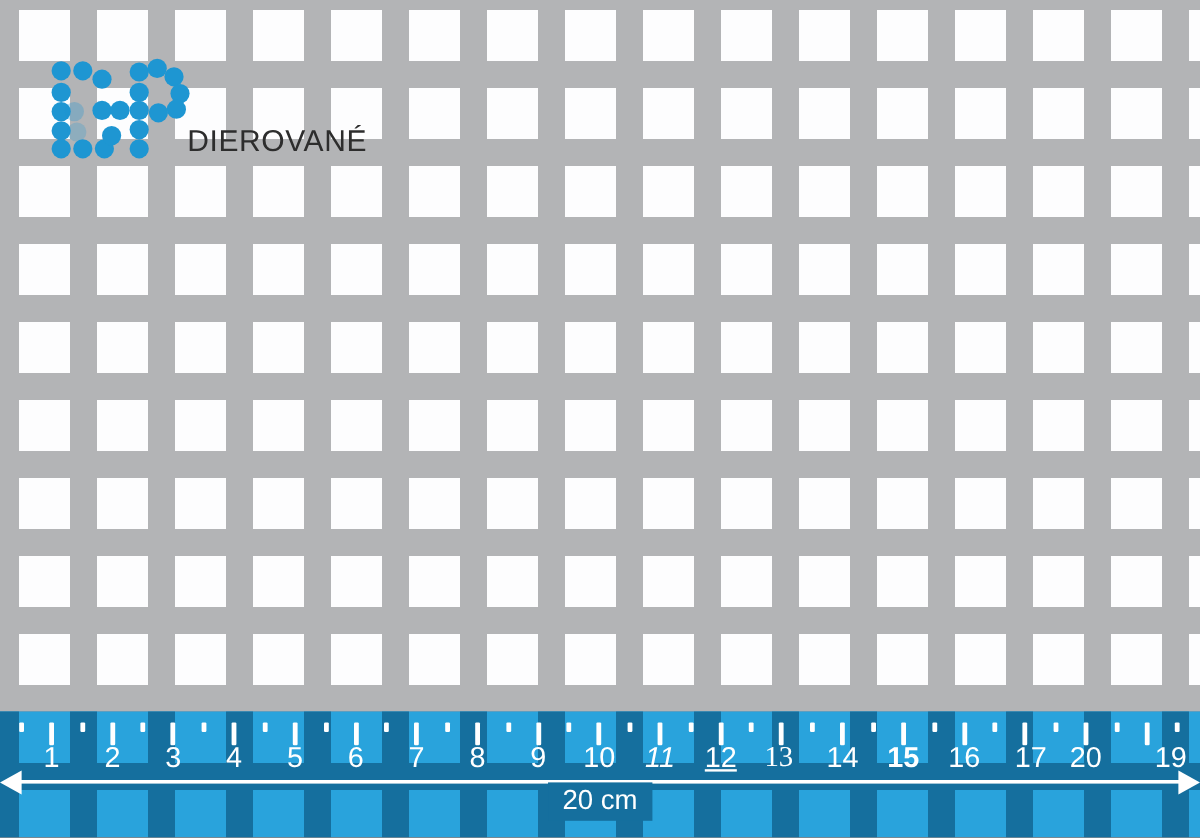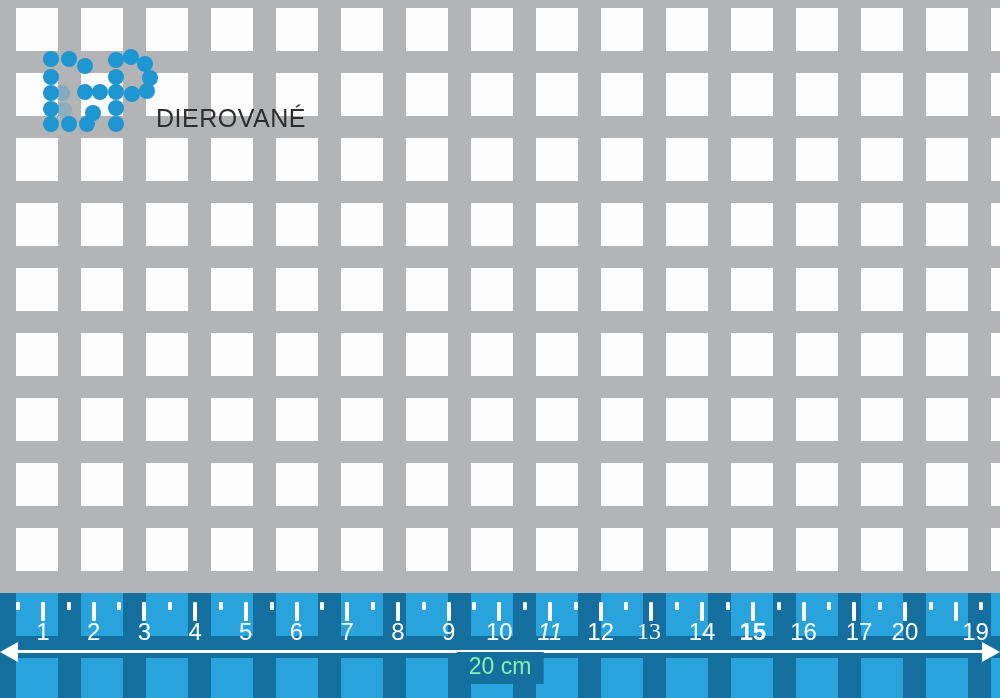--- a/index.html
+++ b/index.html
@@ -30,21 +30,21 @@
   .tick{position:absolute;top:9px;width:4px;background:#fff;border-radius:1px;}
   .tick.major{height:19px;}
   .tick.minor{height:8px;}
   .num{position:absolute;top:25px;width:40px;text-align:center;color:#fff;font-size:24px;}
   .dim-line{position:absolute;left:14px;right:14px;top:57px;height:3px;background:#fff;}
   .arrow{position:absolute;top:49px;width:0;height:0;border-top:10px solid transparent;border-bottom:10px solid transparent;}
   .arrow.left{left:0;border-right:18px solid #fff;}
   .arrow.right{right:0;border-left:18px solid #fff;}
   .dim-label{
     position:absolute;left:50%;top:59px;transform:translateX(-50%);
-    background:var(--ruler-bg,#156f9e);color:#86efac;font-size:23px;
+    background:var(--ruler-bg,#156f9e);color:#ffffff;font-size:23px;
     padding:1px 12px 4px;white-space:nowrap;
   }
 </style>
 </head>
 <body>
 
 <div class="stage">
 
   <div class="sheet"></div>
 
@@ -104,21 +104,21 @@
       <div class="num" style="left: 327.2px;">7</div>
       <div class="tick major" style="left: 395.9px;"></div>
       <div class="num" style="left: 377.9px;">8</div>
       <div class="tick major" style="left: 446.6px;"></div>
       <div class="num" style="left: 428.6px;">9</div>
       <div class="tick major" style="left: 497.3px;"></div>
       <div class="num" style="left: 479.3px;">10</div>
       <div class="tick major" style="left: 548px;"></div>
       <div class="num" style="left: 530px; font-style: italic;">11</div>
       <div class="tick major" style="left: 598.7px;"></div>
-      <div class="num" style="left: 580.7px;">12</div>
+      <div class="num" style="left: 580.7px; text-decoration: underline;">12</div>
       <div class="tick major" style="left: 649.4px;"></div>
       <div class="num" style="left: 629px; font-family: Liberation Serif, serif;">13</div>
       <div class="tick major" style="left: 700.1px;"></div>
       <div class="num" style="left: 682.1px;">14</div>
       <div class="tick major" style="left: 750.8px;"></div>
       <div class="num" style="left: 732.8px; font-weight: bold;">15</div>
       <div class="tick major" style="left: 801.5px;"></div>
       <div class="num" style="left: 783.5px;">16</div>
       <div class="tick major" style="left: 852.2px;"></div>
       <div class="num" style="left: 839px;">17</div>

